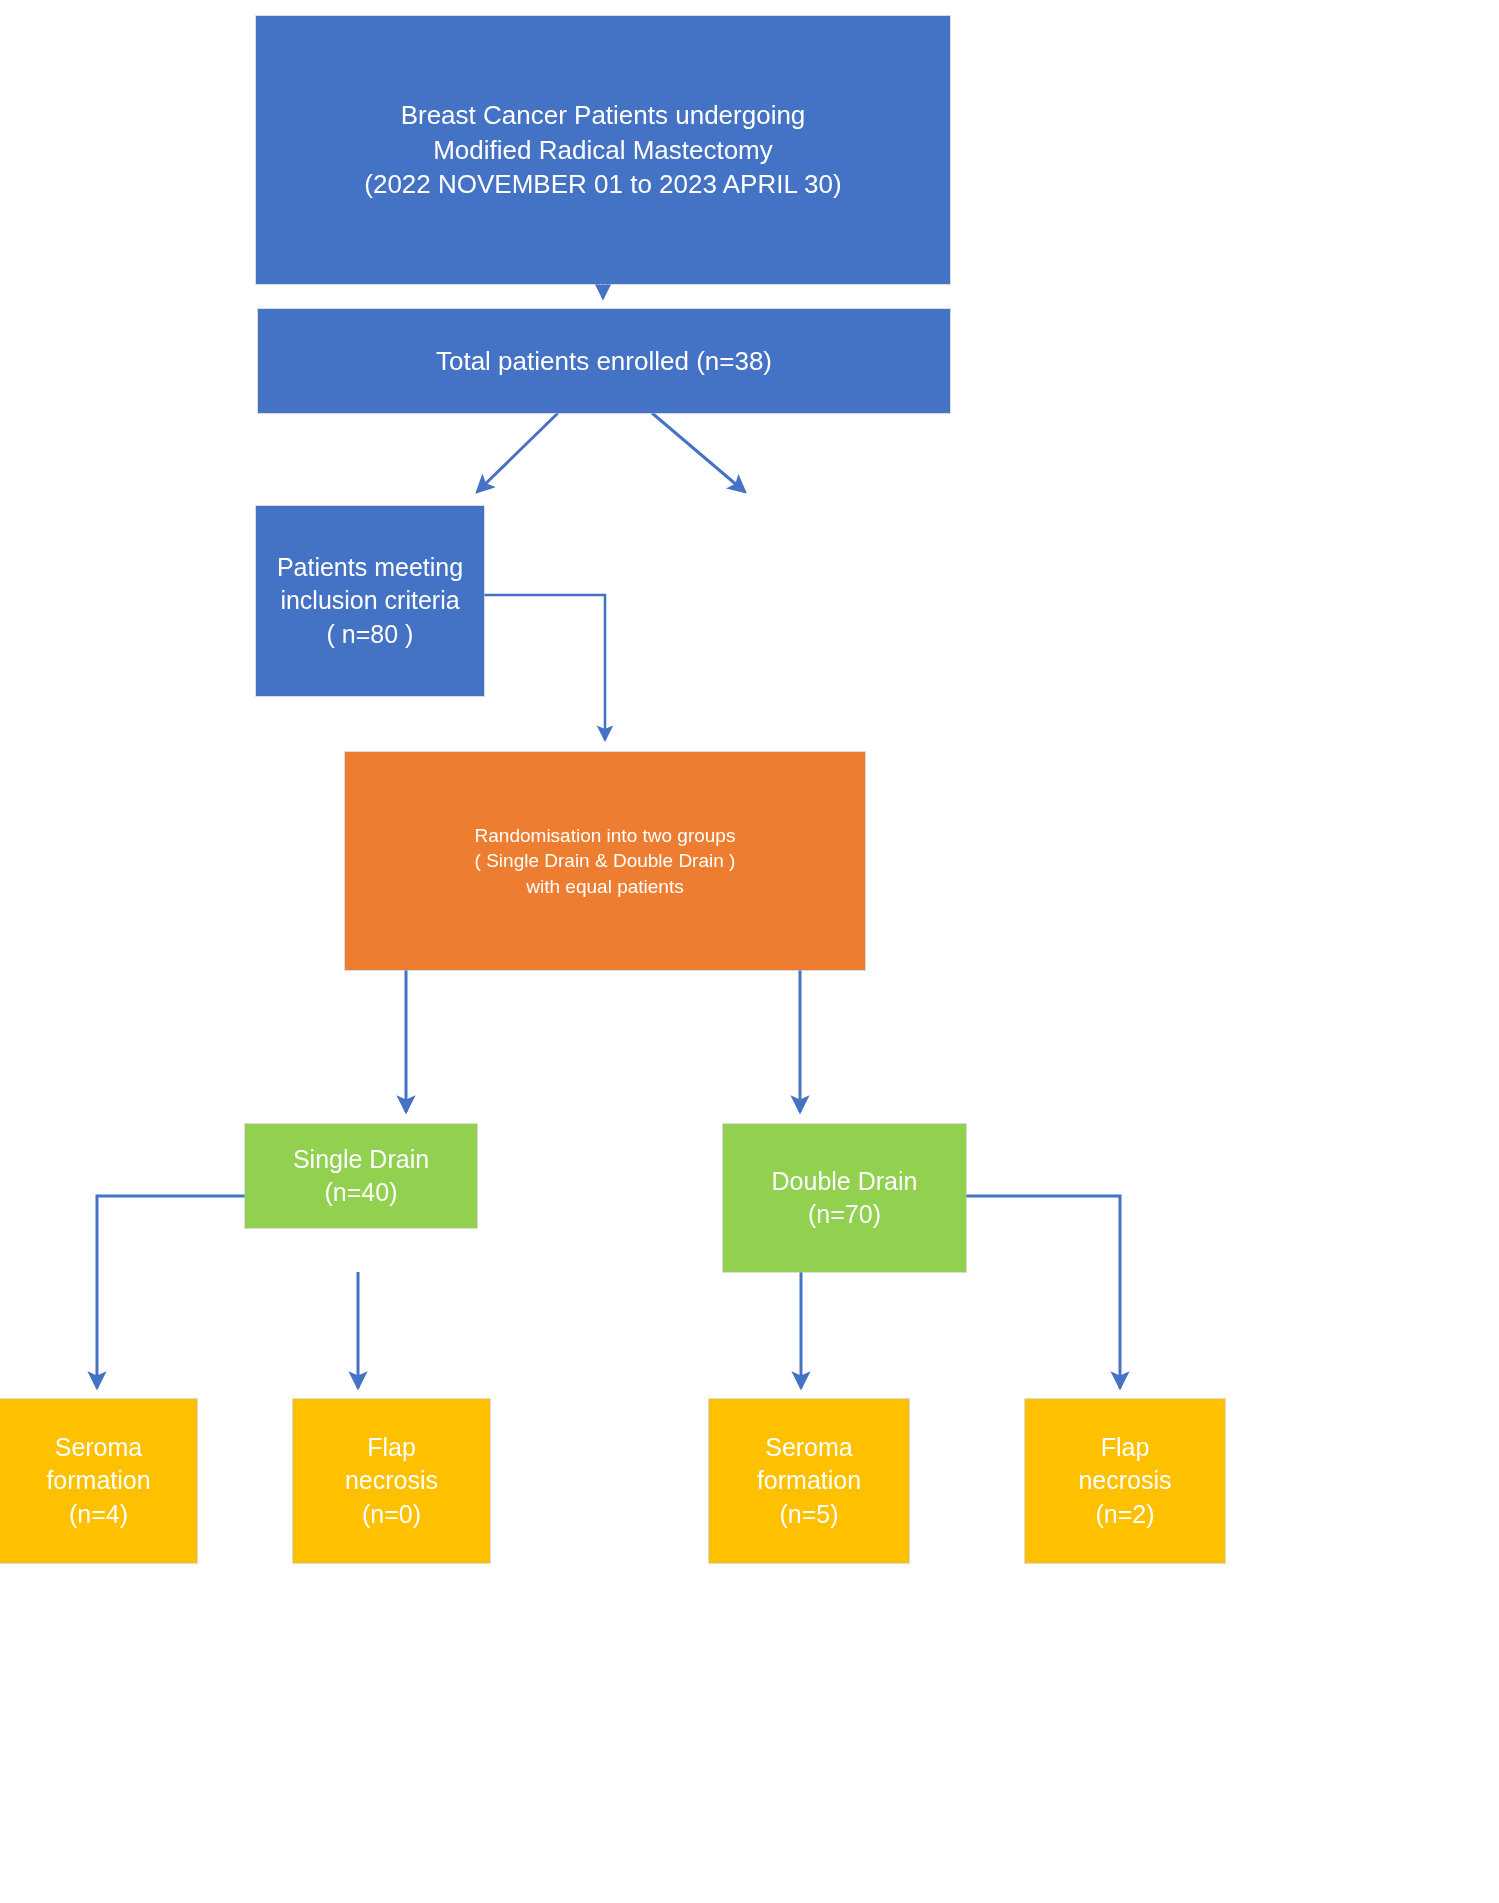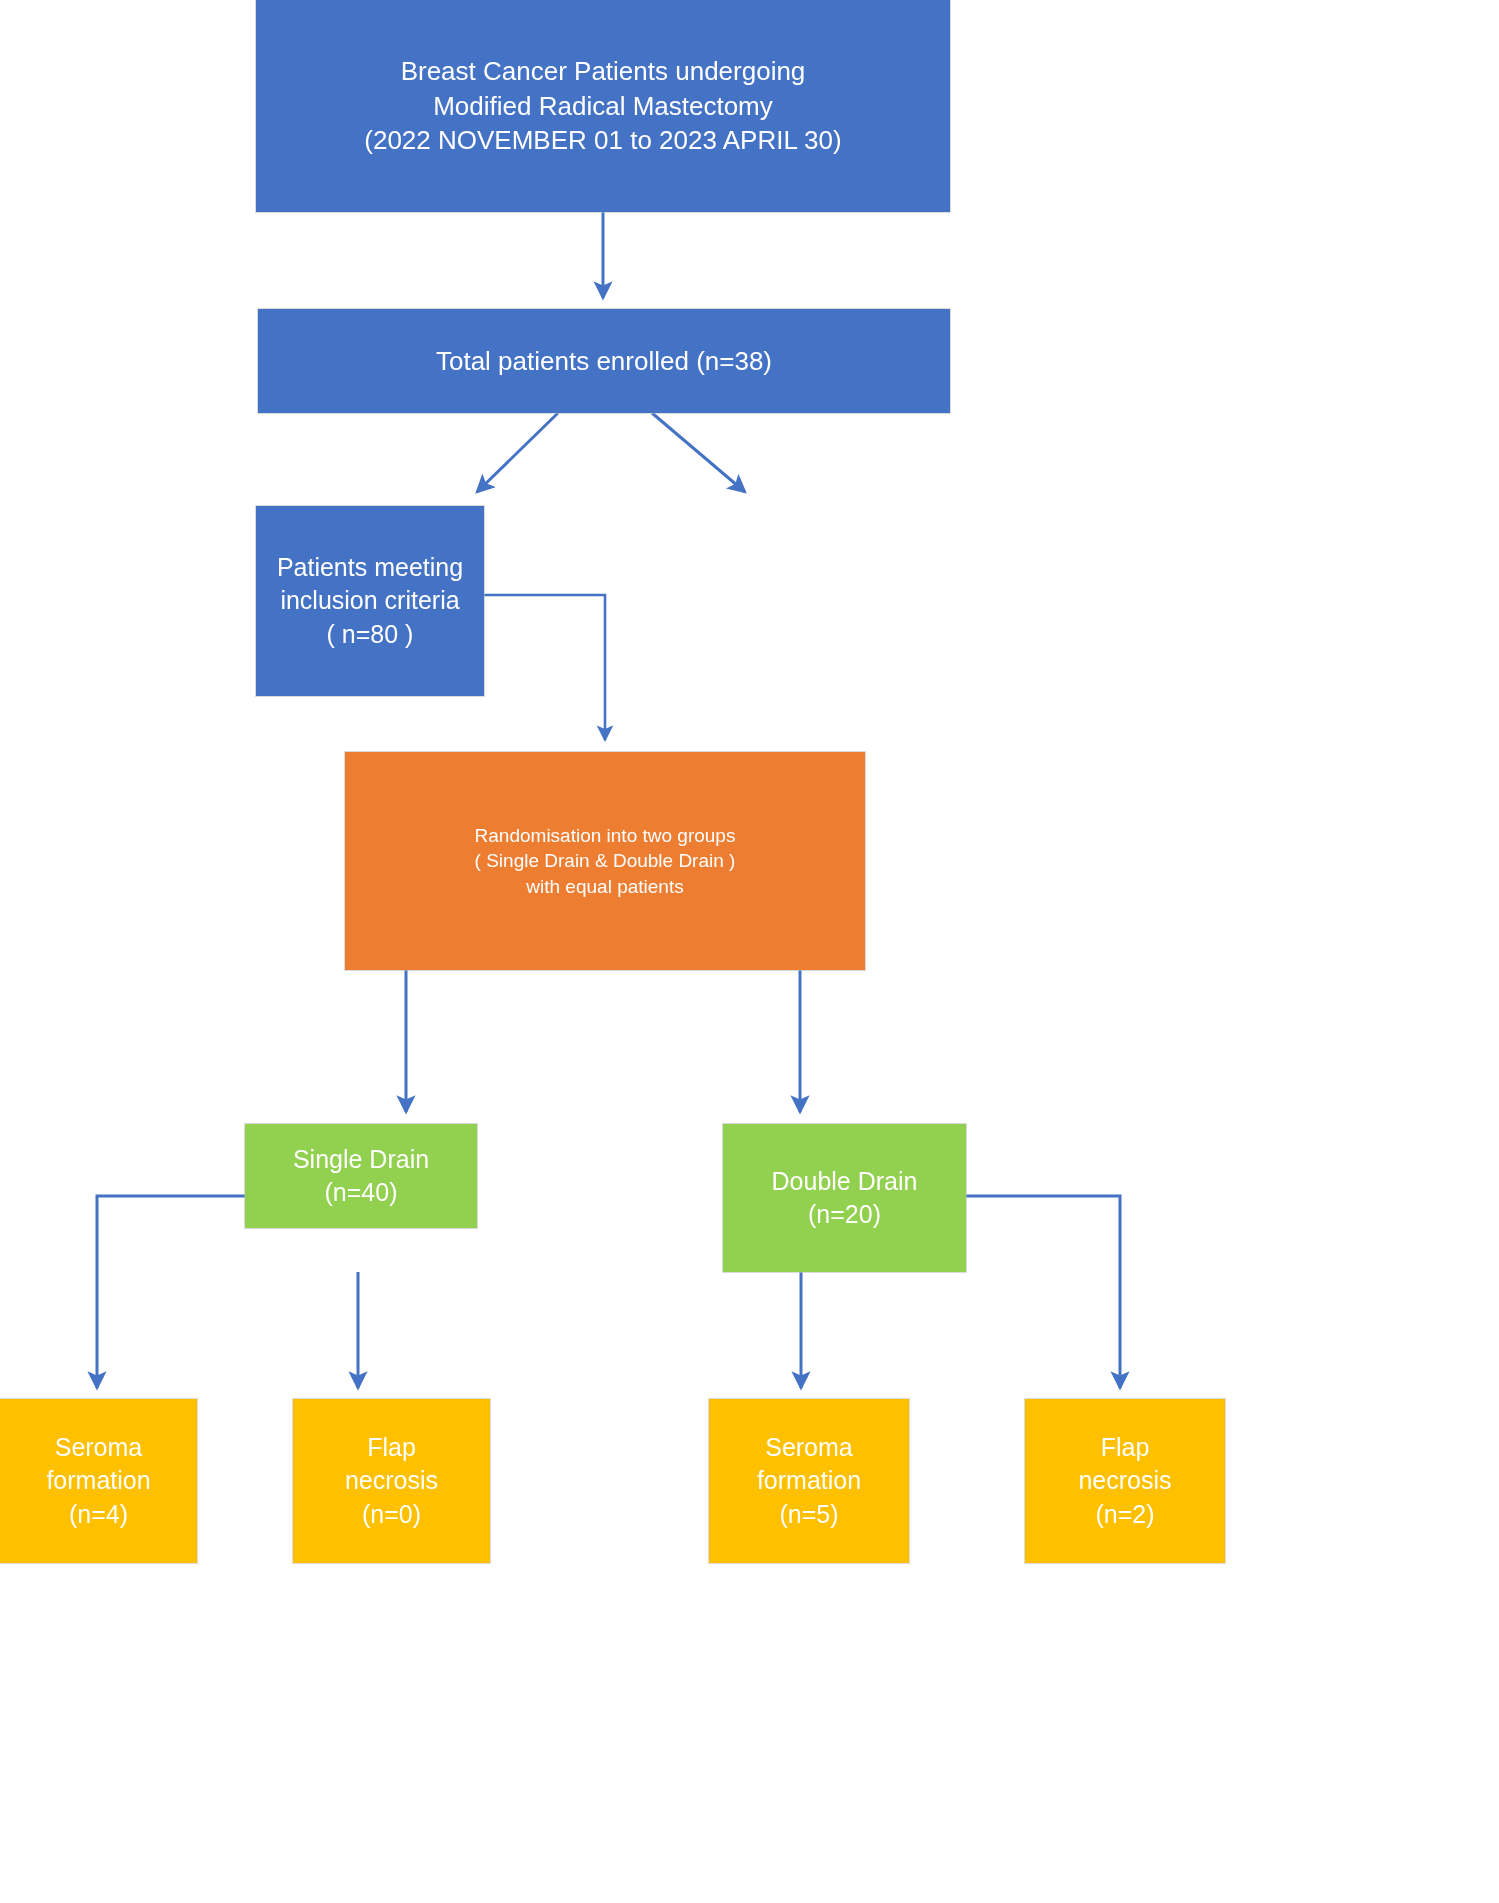--- a/index.html
+++ b/index.html
@@ -40,21 +40,21 @@
   .node-text {
     white-space: pre-line;
     display: block;
   }
   .blue   { background: #4472C4; }
   .orange { background: #ED7D31; }
   .green  { background: #92D050; }
   .yellow { background: #FFC000; }
 
   
-  #node-source     { left: 256px;  top: 0px;    width: 694px; height: 212px; font-size: 26px; }
+  #node-source     { left: 256px;  top: 16px;    width: 694px; height: 268px; font-size: 26px; }
   #node-enrolled   { left: 258px;  top: 309px;  width: 692px; height: 104px; font-size: 26px; }
   #node-included   { left: 256px;  top: 506px;  width: 228px; height: 190px; font-size: 25px; }
   #node-excluded   { left: 724px;  top: 506px;  width: 226px; height: 190px; font-size: 25px; }
   #node-random     { left: 345px;  top: 752px;  width: 520px; height: 218px; font-size: 19px; }
   #node-single     { left: 245px;  top: 1124px; width: 232px; height: 104px; font-size: 25px; }
   #node-double     { left: 723px;  top: 1124px; width: 243px; height: 148px; font-size: 25px; }
   #node-seroma-s   { left: 0px;    top: 1399px; width: 197px; height: 164px; font-size: 25px; }
   #node-flap-s     { left: 293px;  top: 1399px; width: 197px; height: 164px; font-size: 25px; }
   #node-seroma-d   { left: 709px;  top: 1399px; width: 200px; height: 164px; font-size: 25px; }
   #node-flap-d     { left: 1025px; top: 1399px; width: 200px; height: 164px; font-size: 25px; }
@@ -135,21 +135,21 @@
 with equal patients</span>
   </div>
 
   <div class="node green" id="node-single">
     <span class="node-text">Single Drain
 (n=40)</span>
   </div>
 
   <div class="node green" id="node-double">
     <span class="node-text">Double Drain
-(n=20)</span>
+(n=70)</span>
   </div>
 
   <div class="node yellow" id="node-seroma-s">
     <span class="node-text">Seroma
 formation
 (n=4)</span>
   </div>
 
   <div class="node yellow" id="node-flap-s">
     <span class="node-text">Flap

